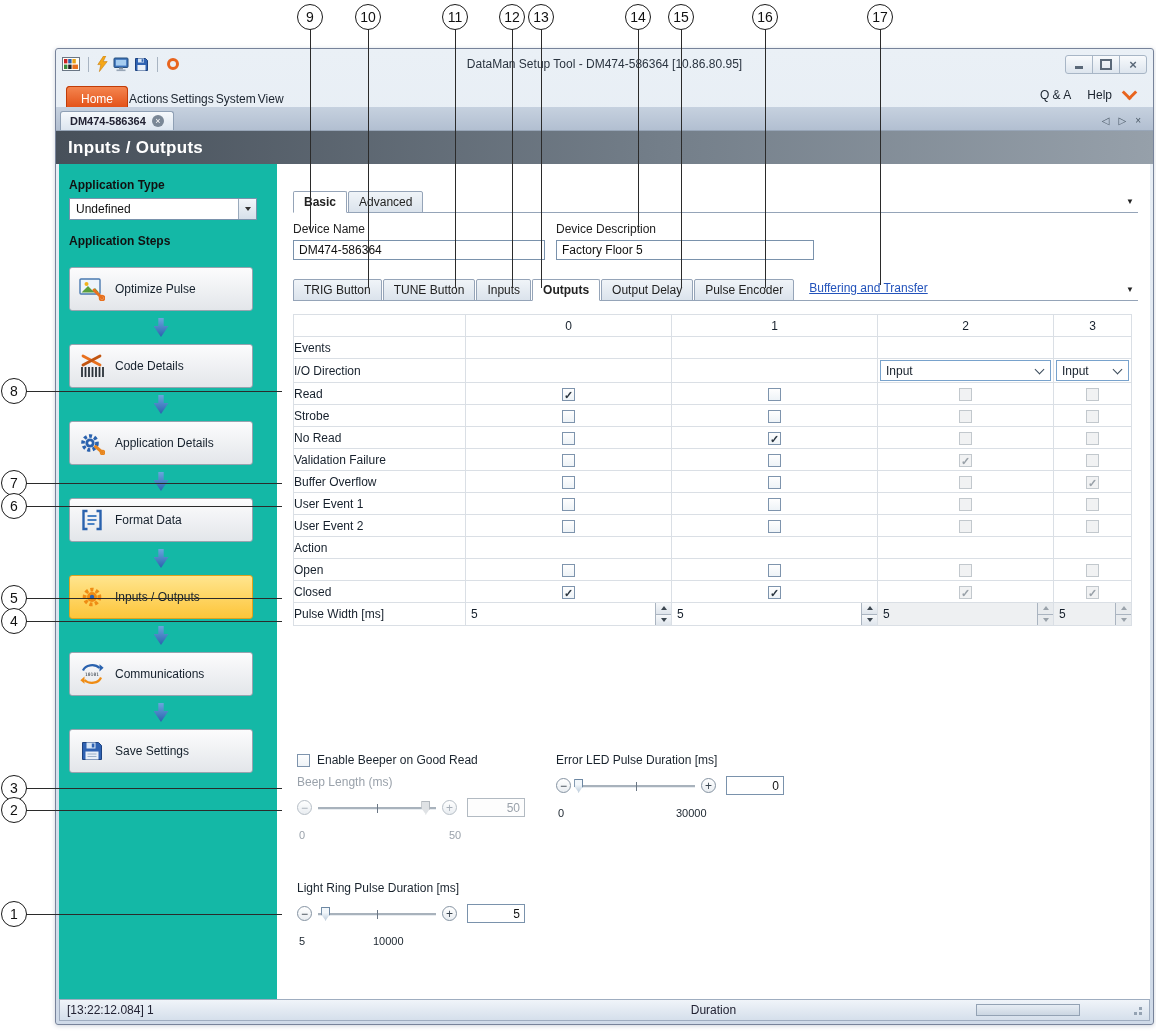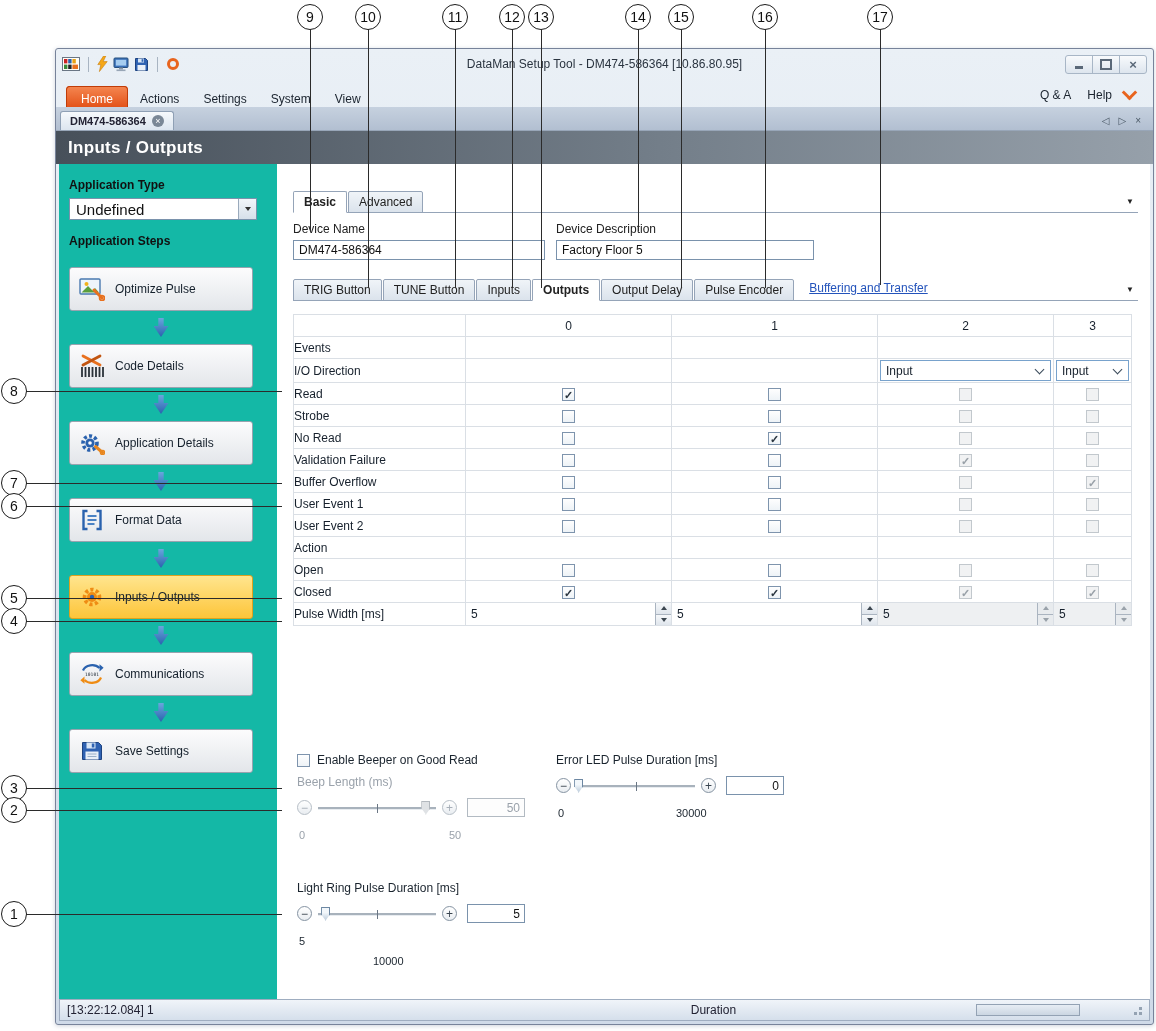--- a/index.html
+++ b/index.html
@@ -25,21 +25,21 @@
   .tb-controls{margin-left:auto;display:flex;z-index:2;}
   .winbtn{width:26px;height:17px;display:flex;align-items:center;justify-content:center;
     border:1px solid #a8b6c6;background:linear-gradient(#f8fafc,#dde5ee);margin-left:-1px;cursor:pointer;}
   .winbtn:first-child{border-radius:3px 0 0 3px;}
   .winbtn:last-child{border-radius:0 3px 3px 0;}
   .wg-min{width:8px;height:3px;background:#5a6878;margin-top:7px;}
   .wg-max{width:8px;height:7px;border:2px solid #5a6878;}
   .wg-close{font-size:13px;font-weight:bold;color:#5a6878;line-height:1;}
 
   .menubar{height:28px;display:flex;align-items:flex-end;padding:0 10px;flex-shrink:0;}
-  .menu-item{font-size:12px;color:#1a232e;padding:5px 12px;cursor:pointer;white-space:nowrap;}
+  .menu-item{font-size:12px;color:#1a232e;padding:5px 1px;cursor:pointer;white-space:nowrap;}
   .menu-item.active{background:linear-gradient(#f4854f,#e0490f);color:#fff;border:1px solid #c03c08;
     border-bottom:none;border-radius:4px 4px 0 0;padding:5px 14px;}
   .menu-right{margin-left:auto;display:flex;align-items:center;padding-bottom:3px;}
   .menu-right .menu-item{padding:2px 8px;}
   .chev-orange{width:8px;height:8px;border-right:3px solid #e8641e;border-bottom:3px solid #e8641e;
     transform:rotate(45deg);margin:0 8px 5px 4px;cursor:pointer;}
 
   .doctabs{height:23px;background:linear-gradient(#c6d1df,#b2bfd1);display:flex;align-items:flex-end;
     padding:0 4px;border-bottom:1px solid #98a6b8;flex-shrink:0;}
   .doctab{display:flex;align-items:center;gap:6px;background:linear-gradient(#f6f9fc,#dce5ef);
@@ -56,21 +56,21 @@
     background-blend-mode:normal;}
   .banner .banner-text{color:#fff;font-weight:bold;font-size:17px;letter-spacing:.3px;}
 
   .window-body{flex:1;display:flex;background:#fff;margin:0 3px;overflow:hidden;}
 
   
   .sidebar{width:208px;padding:14px 0 0 10px;flex-shrink:0;background:#14b8a6;}
   .sb-label{font-size:12px;font-weight:bold;color:#111;margin-bottom:5px;height:15px;}
   .combo{width:188px;height:22px;border:1px solid #7a92ac;background:#fff;display:flex;align-items:center;
     box-sizing:border-box;cursor:pointer;}
-  .combo-text{flex:1;font-size:15px;padding-left:6px;color:#111;}
+  .combo-text{flex:1;font-size:12px;padding-left:6px;color:#111;}
   .combo-btn{width:17px;height:20px;border-left:1px solid #9aaabc;
     background:linear-gradient(#f2f6fa,#d6e0ea);display:flex;align-items:center;justify-content:center;}
   .combo-btn::after{content:"";width:0;height:0;border-left:3.5px solid transparent;
     border-right:3.5px solid transparent;border-top:4px solid #333;}
   .steps-label{margin-top:14px;}
   #steps{margin-top:18px;width:184px;}
   .step-btn{width:184px;height:44px;border:1px solid #98a3af;border-radius:3px;
     background:linear-gradient(#fcfcfd,#e3e6ea);display:flex;align-items:center;gap:9px;
     padding-left:8px;box-sizing:border-box;cursor:pointer;}
   .step-btn.active{background:linear-gradient(#ffe58e,#fdc53a);border-color:#dfa21d;}
@@ -640,21 +640,21 @@
             <div class="slider-row">
               <span class="round-btn">−</span>
               <span class="slider-track">
                   <span class="thumb" style="left: calc(6% - 4px);"></span>
                 </span>
               <span class="round-btn">+</span>
               <input class="slider-value" value="5" style="">
             </div>
             <div class="slider-scale">
               <span class="min">5</span>
-              <span class="max" style="left:76px;margin-top:20px;">10000</span>
+              <span class="max" style="left:76px;">10000</span>
             </div>
           </div>
 
         </div>
       </div>
     </div>
 
     <div class="statusbar">
       <span class="sb-left">[13:22:12.084] 1</span>
       <span class="sb-center">Duration</span>

